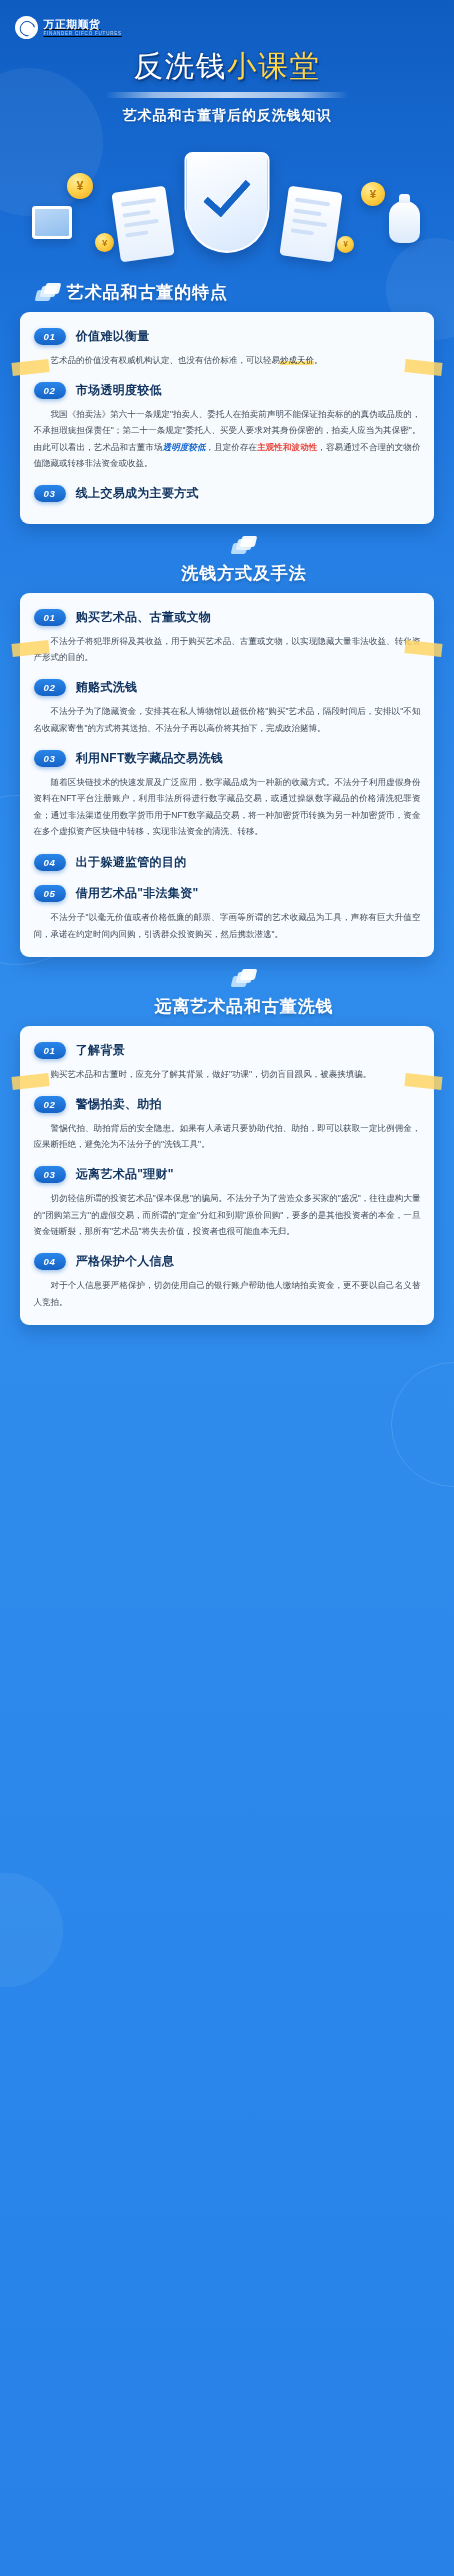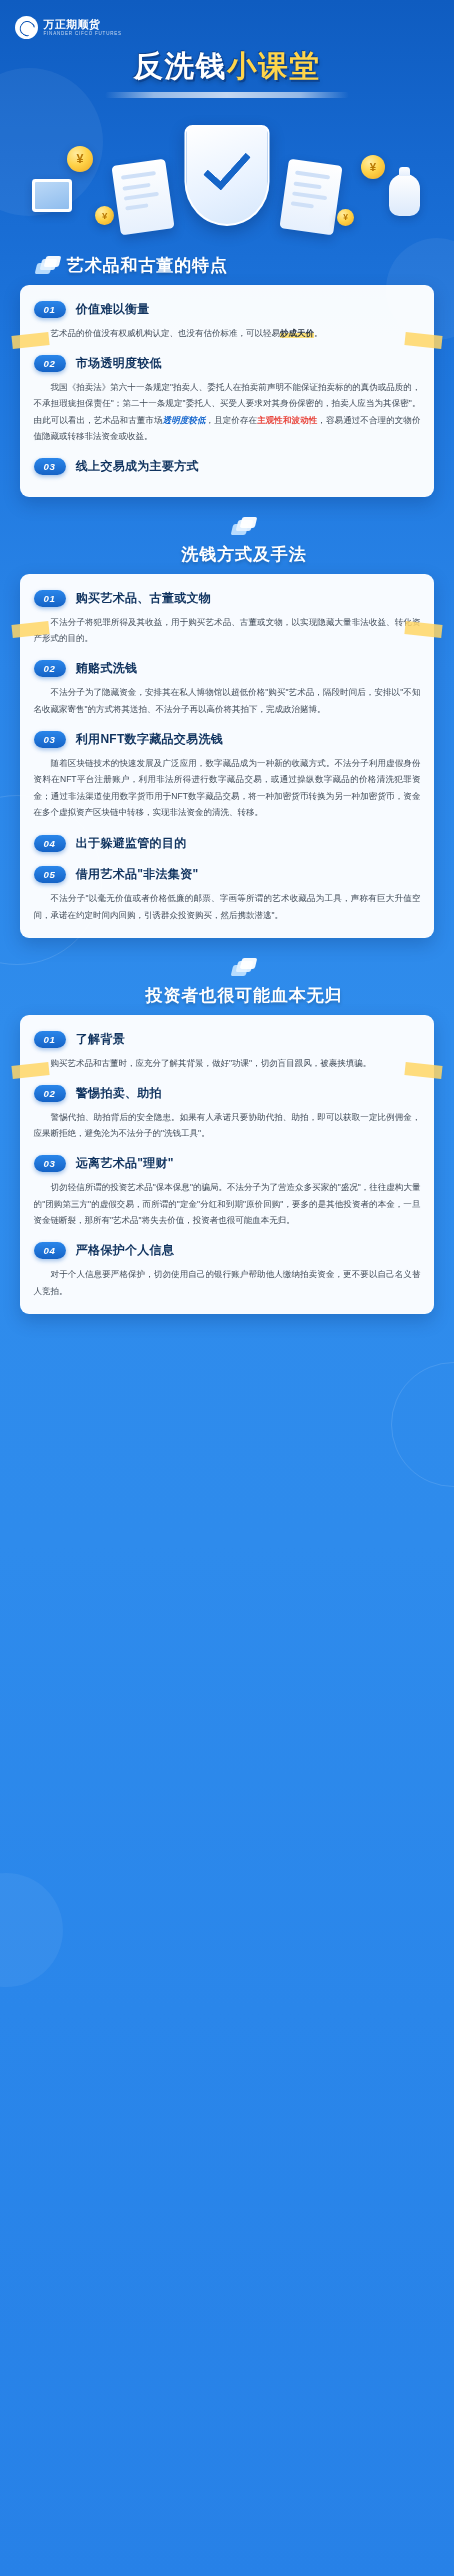--- a/index.html
+++ b/index.html
@@ -47,21 +47,21 @@
   .brand-logo:after {
     content: "";
     position: absolute;
     left: 5.1px; top: 5.1px;
     width: 12.5px; height: 12.5px;
     border-radius: 50%;
     border: 1.7px solid #0e55b5;
     border-right-color: transparent;
     transform: rotate(35deg);
   }
-  .brand-text { line-height: 1.15; }
+  .brand-text { line-height: 1.15; text-decoration: underline; }
   .brand-cn {
     color: #ffffff;
     font-size: 10.8px;
     font-weight: bold;
     letter-spacing: 0.6px;
   }
   .brand-en {
     color: rgba(255,255,255,0.75);
     font-size: 4.5px;
     letter-spacing: 0.8px;
@@ -70,21 +70,21 @@
 
   .title-wrap {
     position: relative;
     text-align: center;
     margin-top: 2.3px;
   }
   .main-title {
     display: inline-block;
     position: relative;
     font-size: 29.5px;
-    font-weight: bold;
+    font-weight: normal;
     letter-spacing: 1.7px;
     color: #ffffff;
     text-shadow:
       0 0 0 #0b3f8f,
       1.7px 1.7px 0 #0c4391,
       -0.6px -0.6px 0 #0c4391,
       0 3.4px 5.7px rgba(0,0,0,0.25);
     padding: 2.3px 14.8px;
   }
   .main-title .accent { color: #ffd54a; }
@@ -235,21 +235,21 @@
     text-shadow: 0 1.7px 3.4px rgba(0,0,0,0.22);
     font-family: Liberation Mono, monospace;
   }
 
   .card {
     position: relative;
     background: rgba(255,255,255,0.97);
     border-radius: 9px;
     padding: 14.8px 13.6px 14.8px;
     box-shadow: 0 6.8px 17px rgba(2,30,80,0.22);
-    margin-bottom: 20px;
+    margin-bottom: 12px;
   }
   .card:before, .card:after {
     content: "";
     position: absolute;
     width: 37px; height: 12.5px;
     background: rgba(255, 214, 102, 0.85);
     transform: rotate(-6deg);
   }
   .card:before { left: -8px; top: 49px; }
   .card:after  { right: -8px; top: 49px; transform: rotate(6deg); }
@@ -298,21 +298,21 @@
   .item-body {
     font-size: 8.5px;
     line-height: 1.95;
     color: #3f4a57;
     text-indent: 2em;
     text-align: justify;
   }
   .hl-yellow {
     background: linear-gradient(180deg, transparent 55%, #ffe27a 55%);
     color: #2a3442;
-    font-weight: bold;
+    font-weight: normal;
   }
   .hl-red { color: #e8453c; font-weight: bold; }
   .hl-blue { color: #1667cd; font-weight: bold; font-style: italic; }
 
   
   .section-head.center {
     justify-content: flex-start;
     padding-left: 34px;
     flex-direction: column;
   }
@@ -334,20 +334,21 @@
       <div class="brand-cn">万正期顺货</div>
       <div class="brand-en">FINANDER CIFCO FUTURES</div>
     </div>
   </div>
 
   <div class="title-wrap">
     <div class="main-title">
       <span>反洗钱</span><span class="accent">小课堂</span>
     </div>
     <div class="title-underline"></div>
+    <div class="subtitle">艺术品和古董背后的反洗钱知识</div>
   </div>
 
   <div class="hero">
     <div class="frame"></div>
     <div class="coin c1">¥</div>
     <div class="coin c2">¥</div>
     <div class="doc left">
         <i></i>
         <i></i>
         <i></i>
@@ -446,21 +447,21 @@
           </div>
         </div>
       </div>
       <div class="section">
         <div class="section-head center">
           <div class="sec-icon">
             <span></span>
             <span></span>
             <span></span>
           </div>
-          <div class="section-title">投资者也很可能血本无归</div>
+          <div class="section-title">远离艺术品和古董洗钱</div>
         </div>
         <div class="card">
           <div class="item">
             <div class="item-head">
               <div class="num">01</div>
               <div class="item-title">了解背景</div>
             </div>
             <div class="item-body">购买艺术品和古董时，应充分了解其背景，做好"功课"，切勿盲目跟风，被裹挟填骗。</div>
           </div>
           <div class="item">

